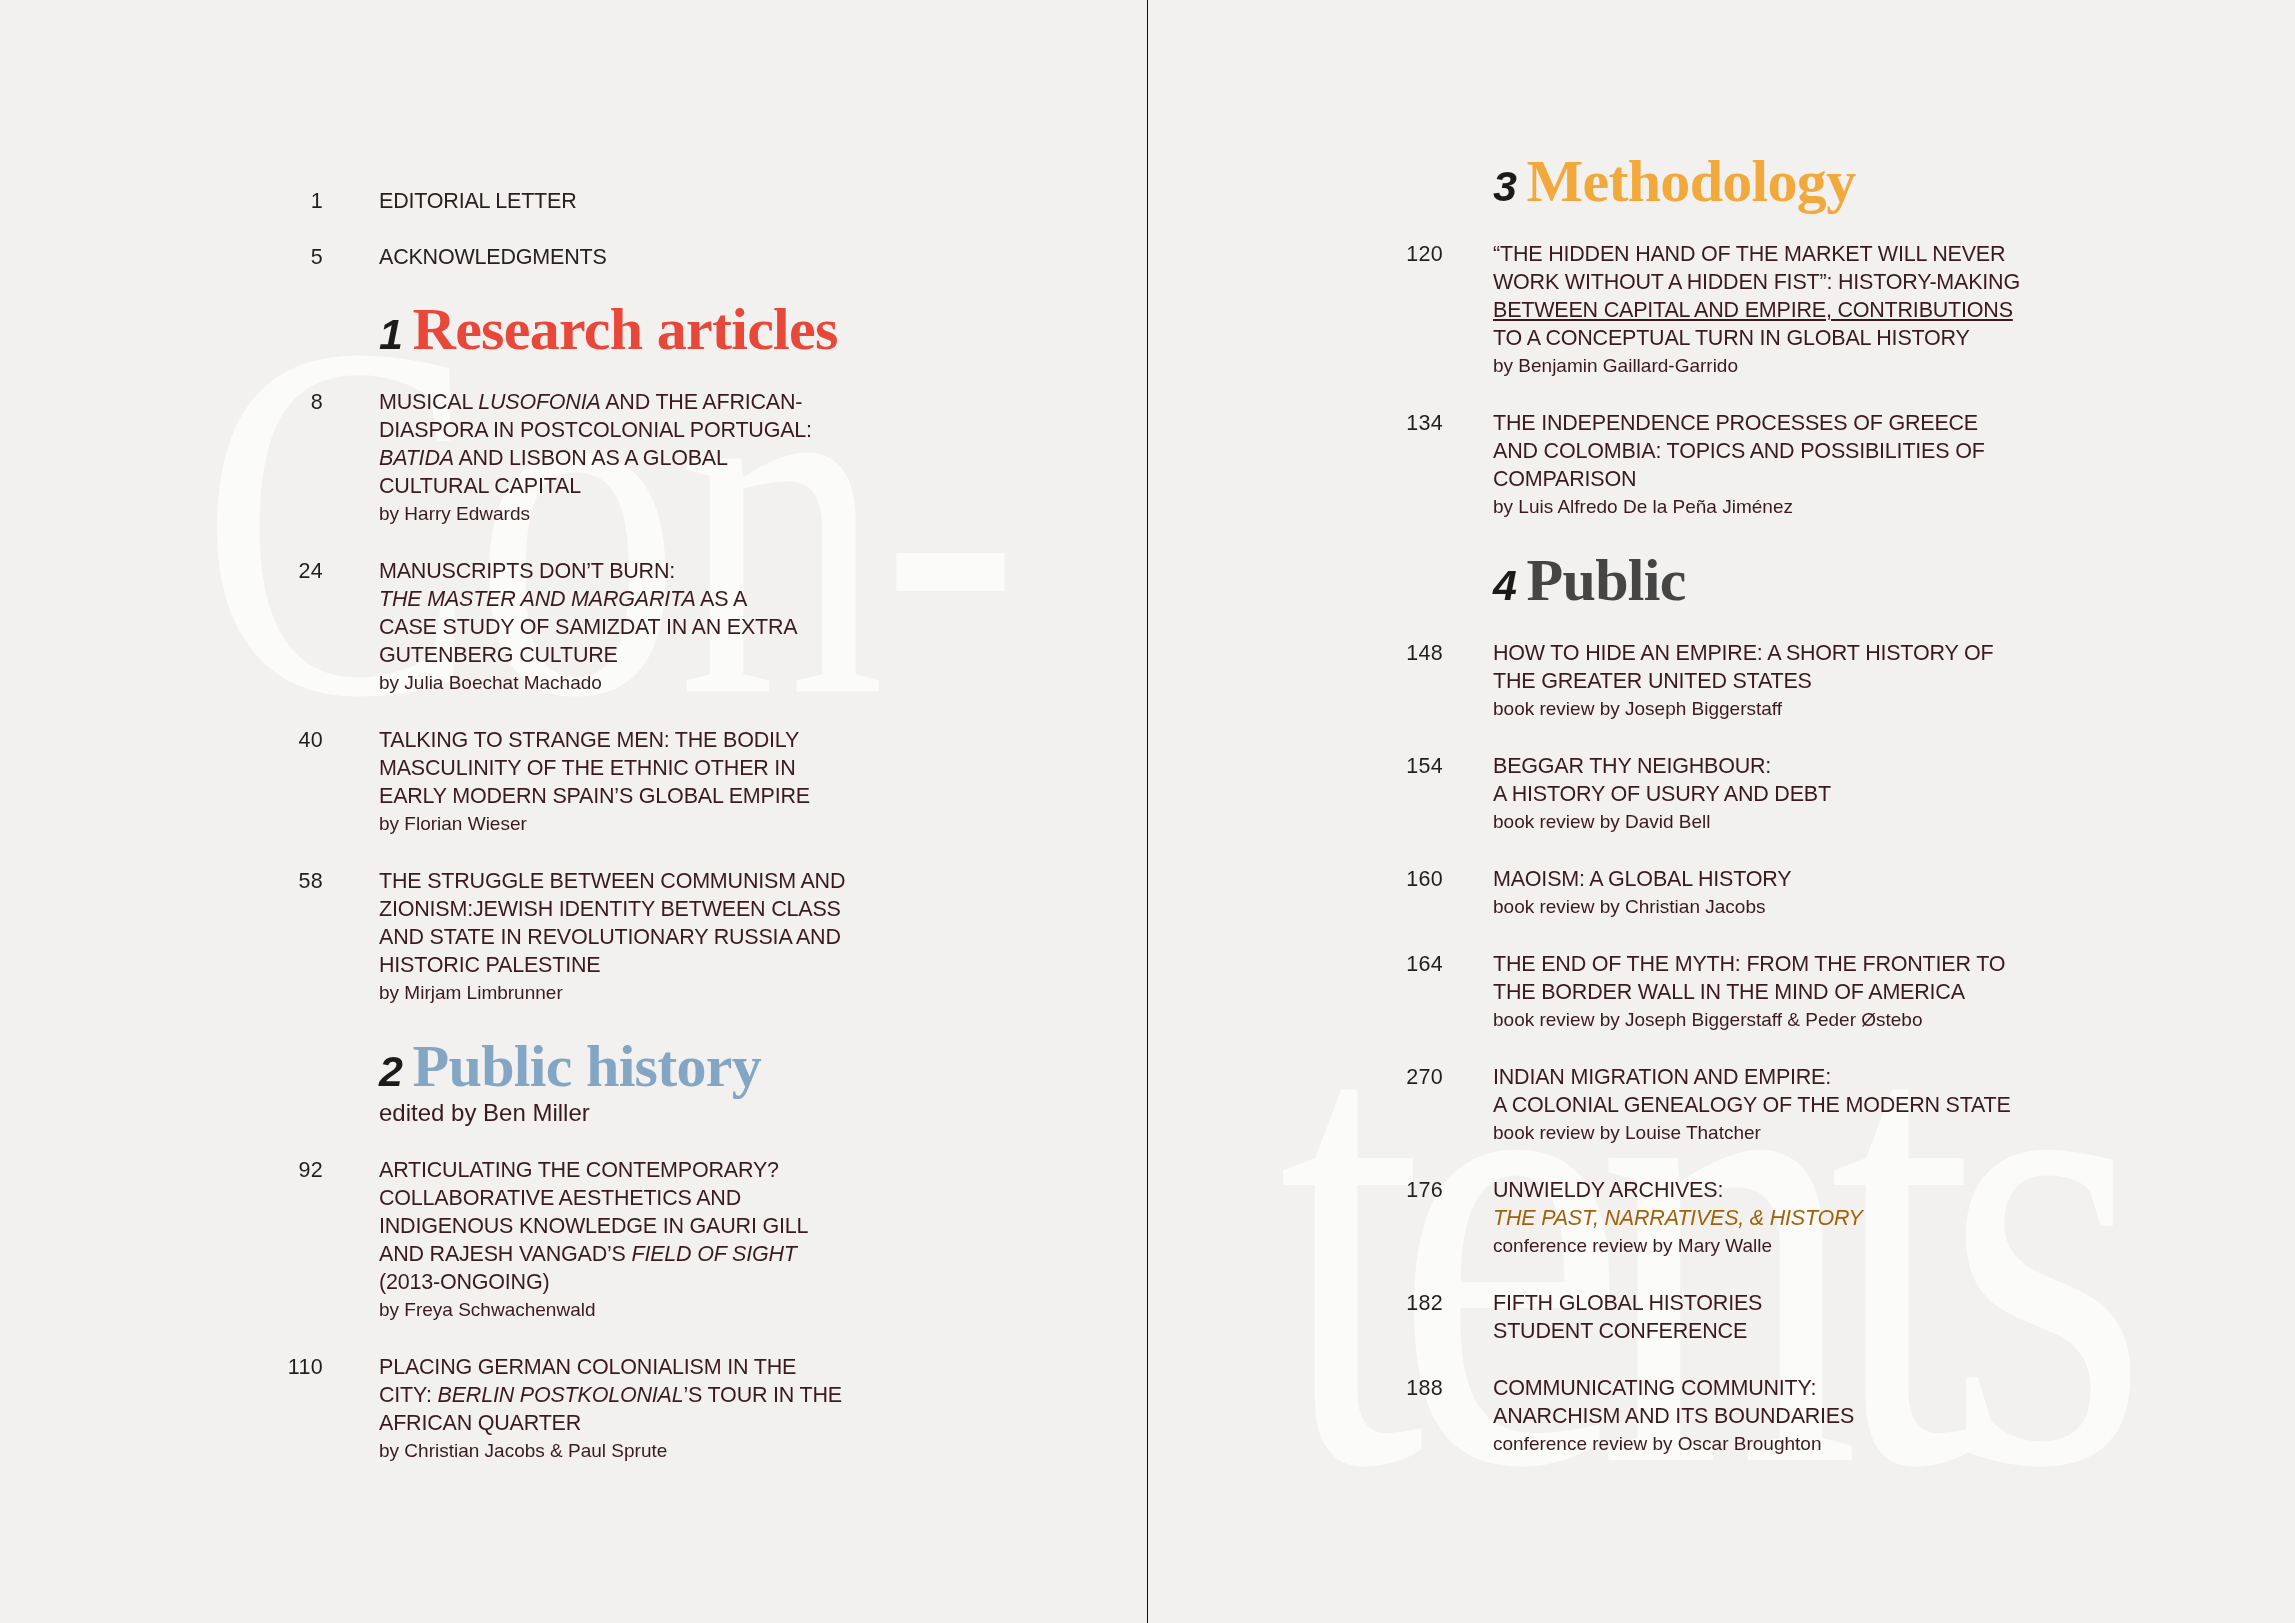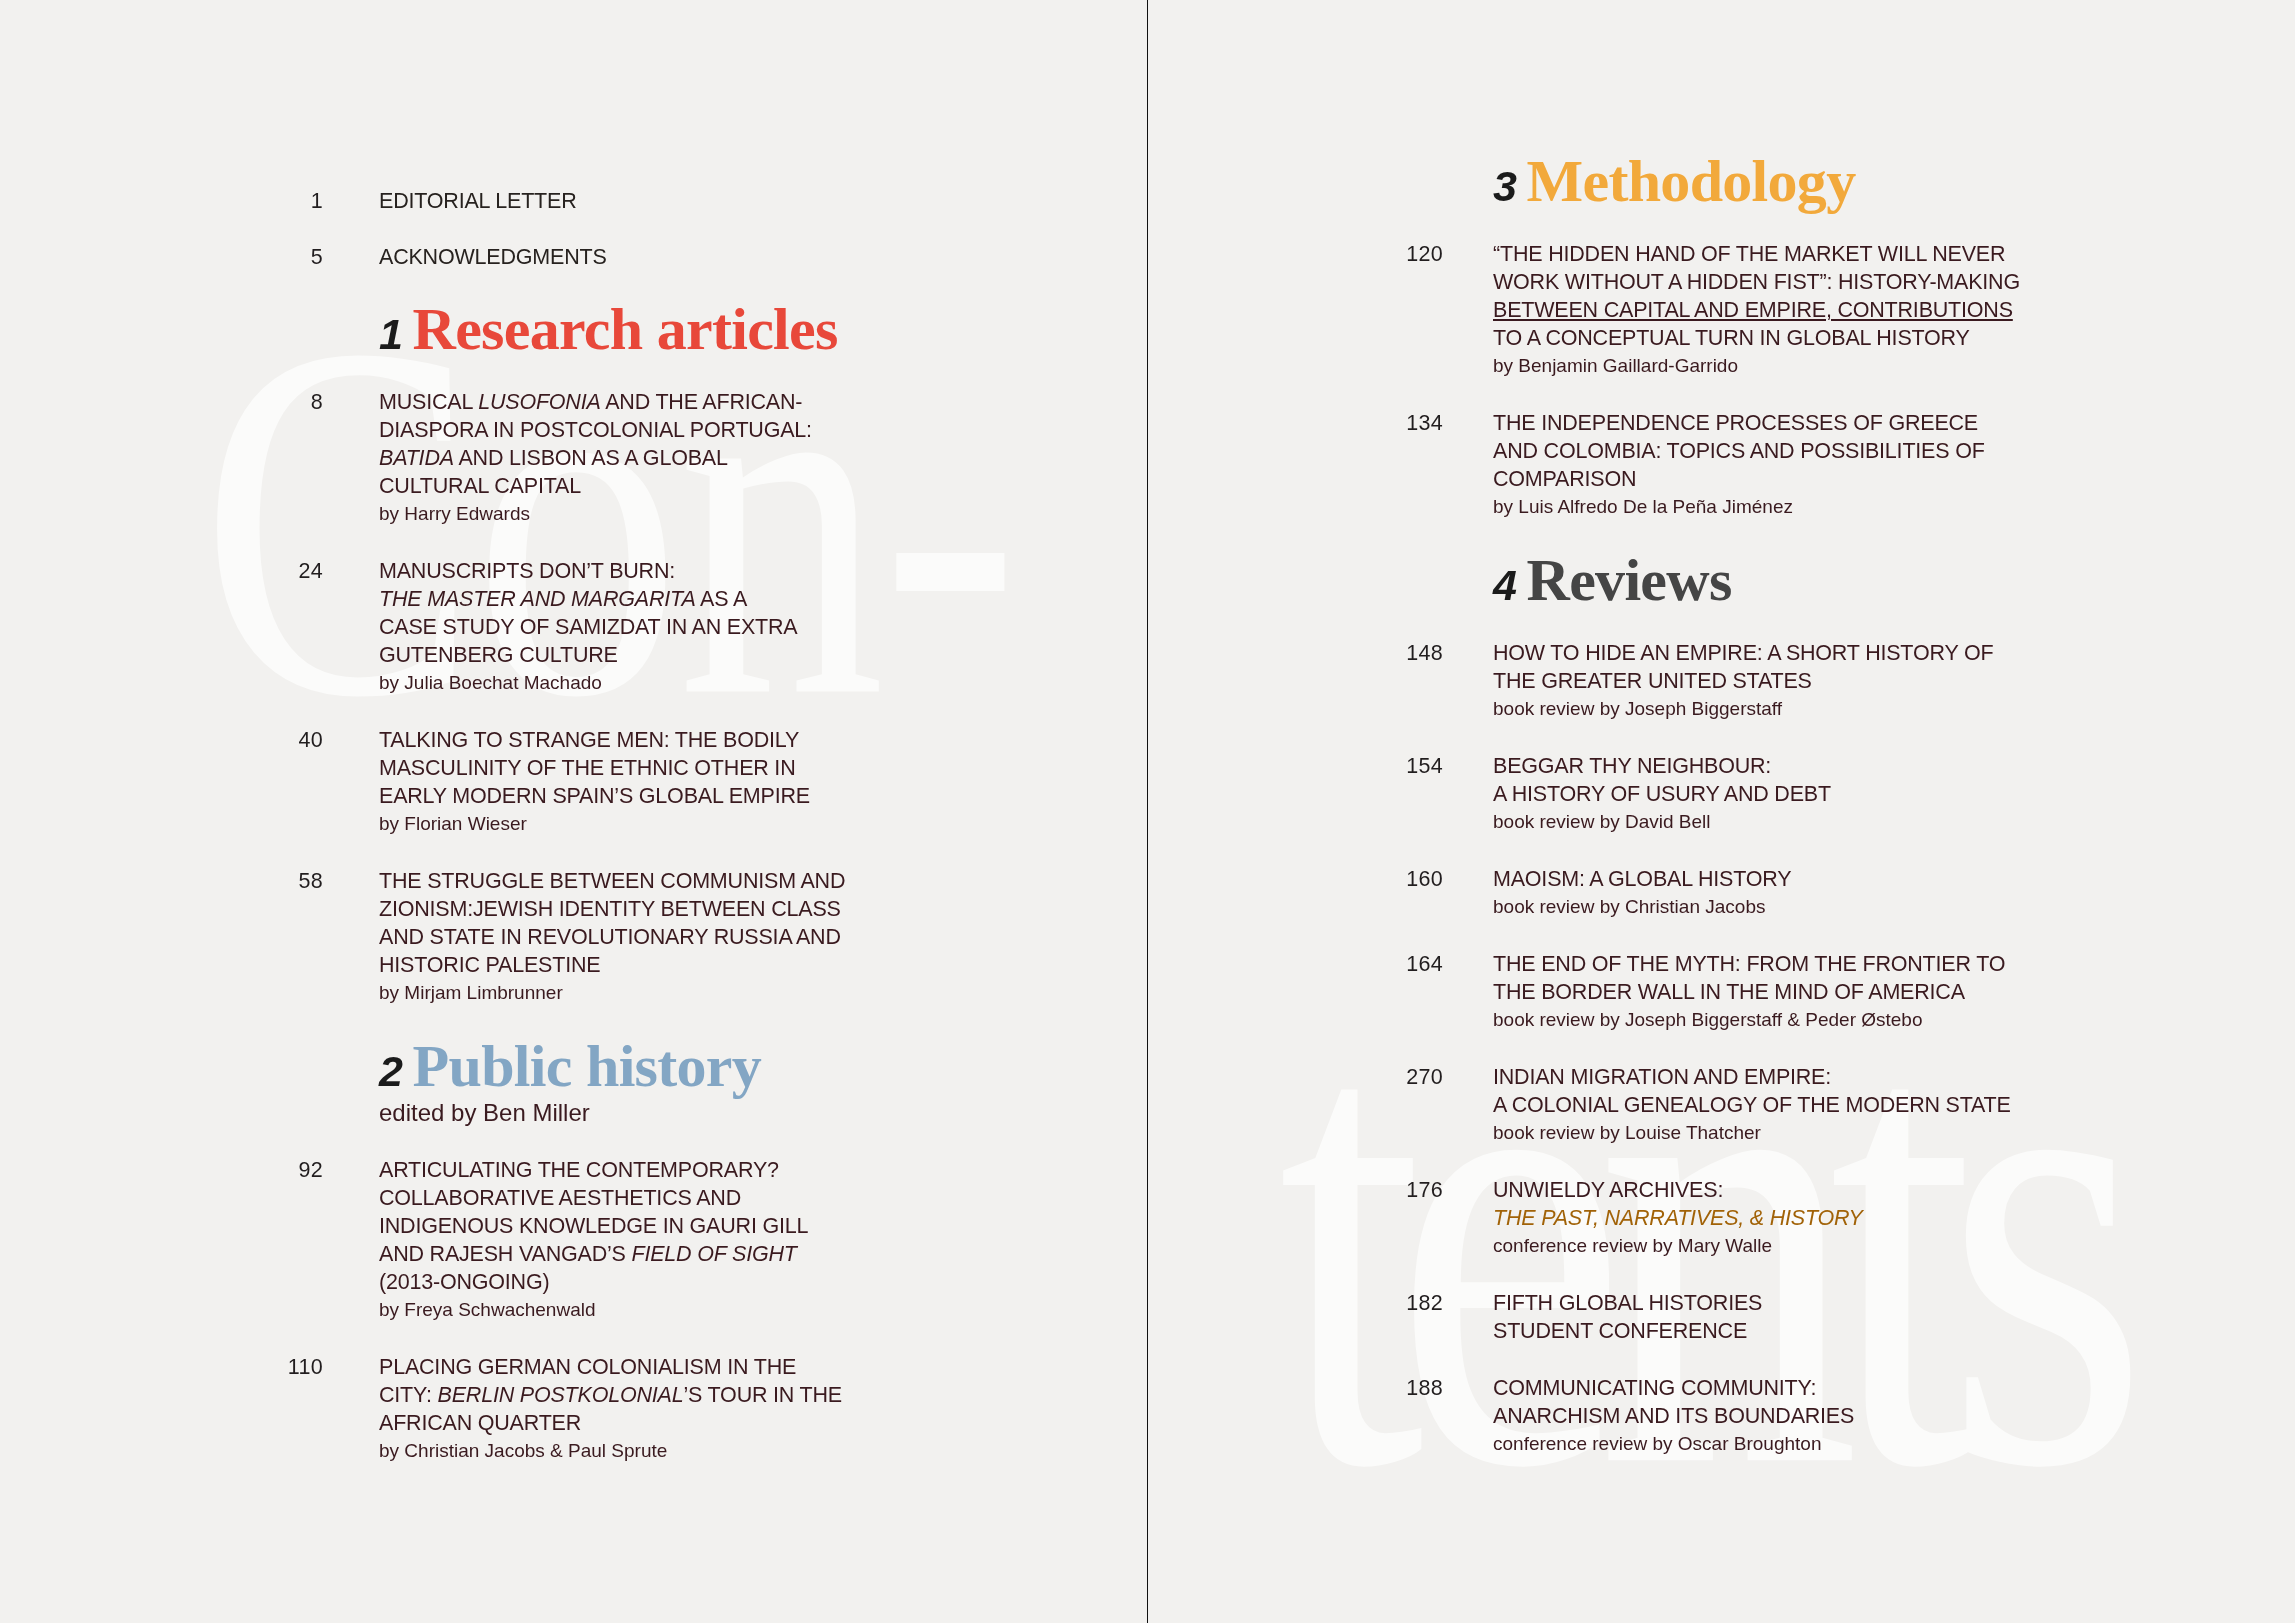--- a/index.html
+++ b/index.html
@@ -183,21 +183,21 @@
         <div class="body">
           <div class="t-line" style="color: rgb(58, 26, 31);">THE INDEPENDENCE PROCESSES OF GREECE</div>
           <div class="t-line" style="color: rgb(58, 26, 31);">AND COLOMBIA: TOPICS AND POSSIBILITIES OF</div>
           <div class="t-line" style="color: rgb(58, 26, 31);">COMPARISON</div>
           <div class="byline" style="color: rgb(58, 26, 31);">by Luis Alfredo De la Peña Jiménez</div>
         </div>
       </div>
       <div class="sec-block">
         <div class="sec-head">
           <span class="sec-num" style="color: rgb(27, 27, 27);">4</span>
-          <span class="sec-name" style="color: rgb(69, 69, 69);">Reviews</span>
+          <span class="sec-name" style="color: rgb(69, 69, 69);">Public</span>
         </div>
       </div>
       <div class="entry">
         <div class="pg" style="color: rgb(34, 30, 31);">148</div>
         <div class="body">
           <div class="t-line" style="color: rgb(58, 26, 31);">HOW TO HIDE AN EMPIRE: A SHORT HISTORY OF</div>
           <div class="t-line" style="color: rgb(58, 26, 31);">THE GREATER UNITED STATES</div>
           <div class="byline" style="color: rgb(58, 26, 31);">book review by Joseph Biggerstaff</div>
         </div>
       </div>

